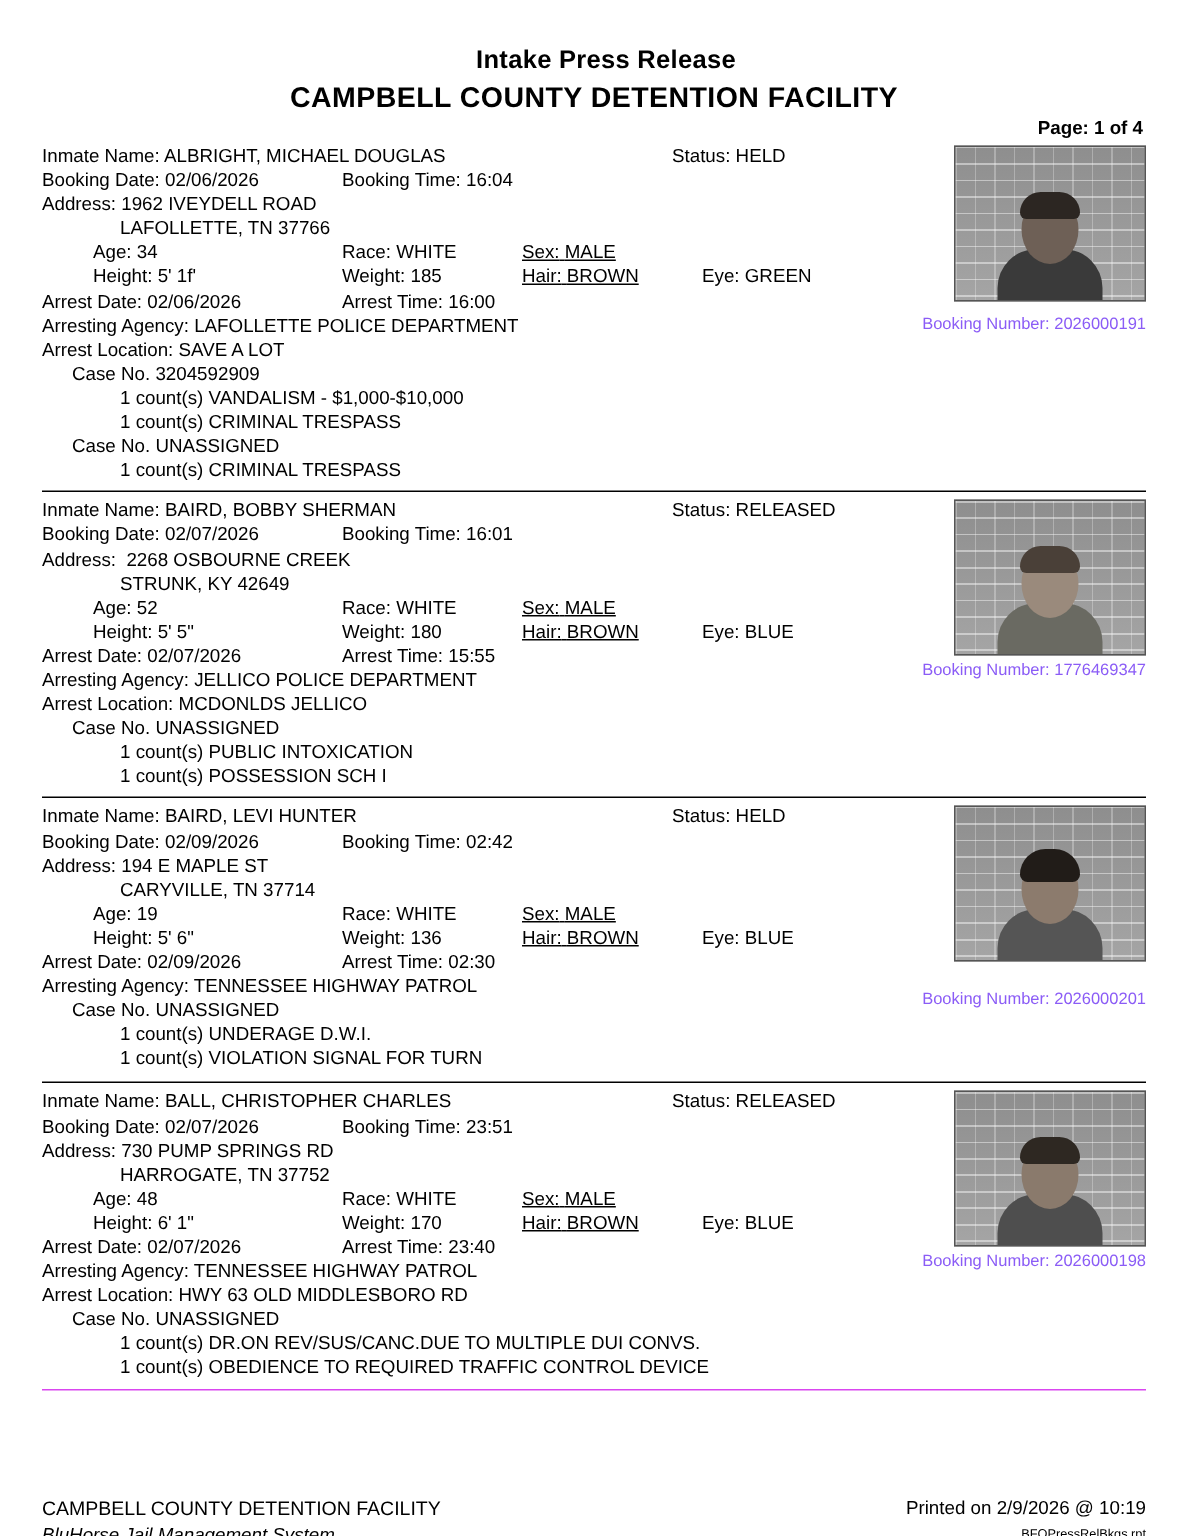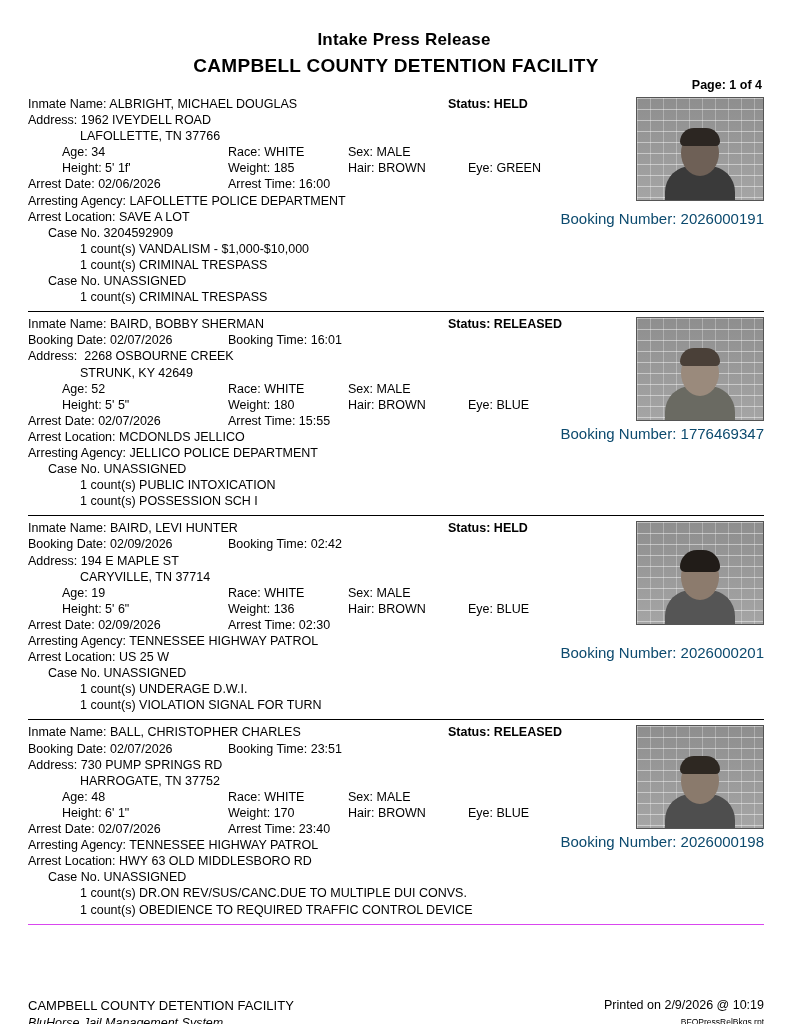--- a/index.html
+++ b/index.html
@@ -69,23 +69,23 @@
   .line {
     position: relative;
     height: 16.1px;
   }
   .lbl { }
   .ind1 { display: inline-block; width: 34px; }
   .ind2 { display: inline-block; width: 52px; }
   .ind3 { display: inline-block; width: 20px; }
   .col-a { position: absolute; left: 0; }
   .col-c { position: absolute; left: 200px; }
-  .col-d { position: absolute; left: 320px; }
+  .col-d { position: absolute; left: 320px; text-decoration: underline; }
   .col-e { position: absolute; left: 440px; }
-  .col-status { position: absolute; left: 420px; font-weight: bold; }
+  .col-status { position: absolute; left: 420px; }
   .photo {
     position: absolute;
     right: 0px;
     top: 5px;
     width: 128px;
     height: 104px;
     border: 1px solid #555;
     box-sizing: border-box;
     overflow: hidden;
     background: #9a9a9a;
@@ -132,22 +132,22 @@
     transform: translateX(-50%);
     width: 40px;
     height: 18px;
     background: #2c2622;
     border-radius: 20px 20px 6px 6px;
   }
   .booking-number {
     position: absolute;
     right: 0px;
     top: 118px;
-    font-size: 15px;
-    color: #0c4a6e;
+    font-size: 11px;
+    color: #8b5cf6;
     white-space: nowrap;
   }
   .footer {
     position: absolute;
     left: 28px;
     right: 28px;
     bottom: 26px;
     font-size: 12.5px;
     color: #000;
   }
@@ -192,20 +192,24 @@
           <div class="mug-head"></div>
           <div class="mug-hair"></div>
         </div>
       </div>
       <div class="rec-lines">
         <div class="line">
           <span class="col-a"><span class="lbl">Inmate Name:</span> <span>ALBRIGHT, MICHAEL DOUGLAS</span></span>
           <span class="col-status"><span class="lbl">Status:</span> <span>HELD</span></span>
         </div>
         <div class="line">
+          <span class="col-a"><span class="lbl">Booking Date:</span> <span>02/06/2026</span></span>
+          <span class="col-c"><span class="lbl">Booking Time:</span> <span>16:04</span></span>
+        </div>
+        <div class="line">
           <span class="col-a"><span class="lbl">Address:</span> <span>1962 IVEYDELL ROAD</span></span>
         </div>
         <div class="line">
           <span class="col-a"><span class="ind2"></span><span>LAFOLLETTE, TN 37766</span></span>
         </div>
         <div class="line">
           <span class="col-a"><span class="ind1"></span><span class="lbl">Age:</span> <span>34</span></span>
           <span class="col-c"><span class="lbl">Race:</span> <span>WHITE</span></span>
           <span class="col-d"><span class="lbl">Sex:</span> <span>MALE</span></span>
         </div>
@@ -277,24 +281,24 @@
           <span class="col-a"><span class="ind1"></span><span class="lbl">Height:</span> <span>5' 5"</span></span>
           <span class="col-c"><span class="lbl">Weight:</span> <span>180</span></span>
           <span class="col-d"><span class="lbl">Hair:</span> <span>BROWN</span></span>
           <span class="col-e"><span class="lbl">Eye:</span> <span>BLUE</span></span>
         </div>
         <div class="line">
           <span class="col-a"><span class="lbl">Arrest Date:</span> <span>02/07/2026</span></span>
           <span class="col-c"><span class="lbl">Arrest Time:</span> <span>15:55</span></span>
         </div>
         <div class="line">
+          <span class="col-a"><span class="lbl">Arresting Agency:</span> <span>JELLICO POLICE DEPARTMENT</span></span>
+        </div>
+        <div class="line">
           <span class="col-a"><span class="lbl">Arrest Location:</span> <span>MCDONLDS  JELLICO</span></span>
-        </div>
-        <div class="line">
-          <span class="col-a"><span class="lbl">Arresting Agency:</span> <span>JELLICO POLICE DEPARTMENT</span></span>
         </div>
         <div class="line">
           <span class="col-a"><span class="ind3"></span><span class="lbl">Case No.</span> <span>UNASSIGNED</span></span>
         </div>
         <div class="line">
           <span class="col-a"><span class="ind2"></span><span>1 count(s) PUBLIC INTOXICATION</span></span>
         </div>
         <div class="line">
           <span class="col-a"><span class="ind2"></span><span>1 count(s) POSSESSION SCH I</span></span>
         </div>
@@ -338,23 +342,20 @@
           <span class="col-e"><span class="lbl">Eye:</span> <span>BLUE</span></span>
         </div>
         <div class="line">
           <span class="col-a"><span class="lbl">Arrest Date:</span> <span>02/09/2026</span></span>
           <span class="col-c"><span class="lbl">Arrest Time:</span> <span>02:30</span></span>
         </div>
         <div class="line">
           <span class="col-a"><span class="lbl">Arresting Agency:</span> <span>TENNESSEE HIGHWAY PATROL</span></span>
         </div>
         <div class="line">
-          <span class="col-a"><span class="lbl">Arrest Location:</span> <span>US 25 W</span></span>
-        </div>
-        <div class="line">
           <span class="col-a"><span class="ind3"></span><span class="lbl">Case No.</span> <span>UNASSIGNED</span></span>
         </div>
         <div class="line">
           <span class="col-a"><span class="ind2"></span><span>1 count(s) UNDERAGE D.W.I.</span></span>
         </div>
         <div class="line">
           <span class="col-a"><span class="ind2"></span><span>1 count(s) VIOLATION SIGNAL FOR TURN</span></span>
         </div>
       </div>
       <div class="booking-number" style="top:128px;"><span>Booking Number:</span> <span>2026000201</span></div>

